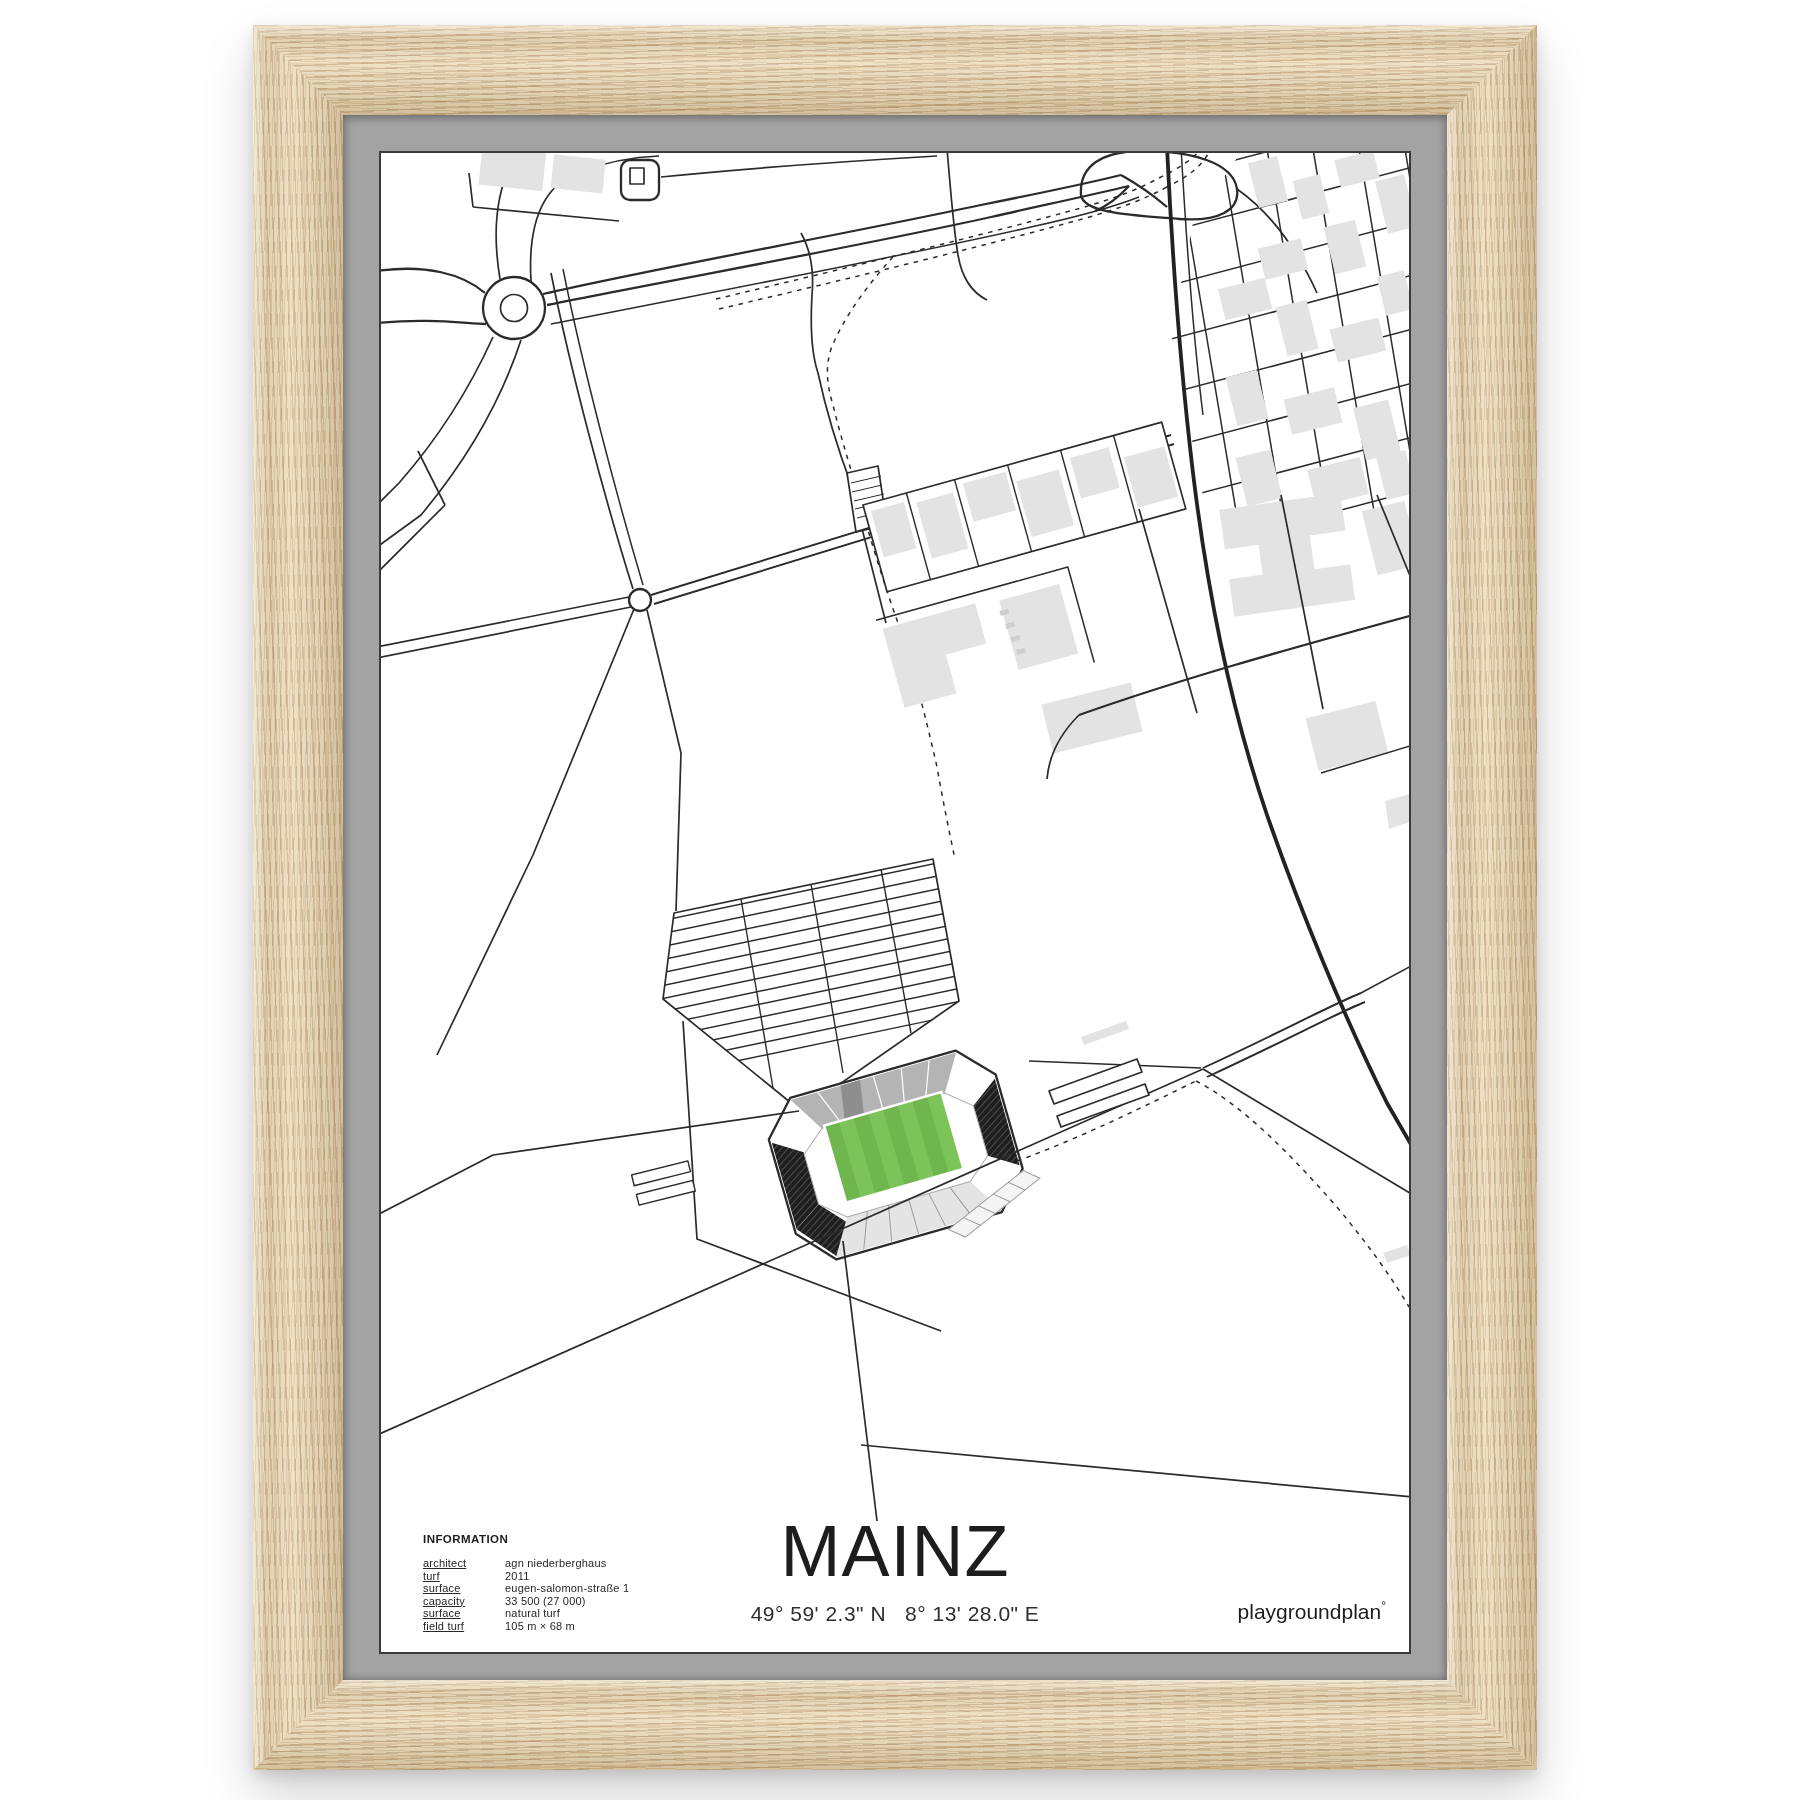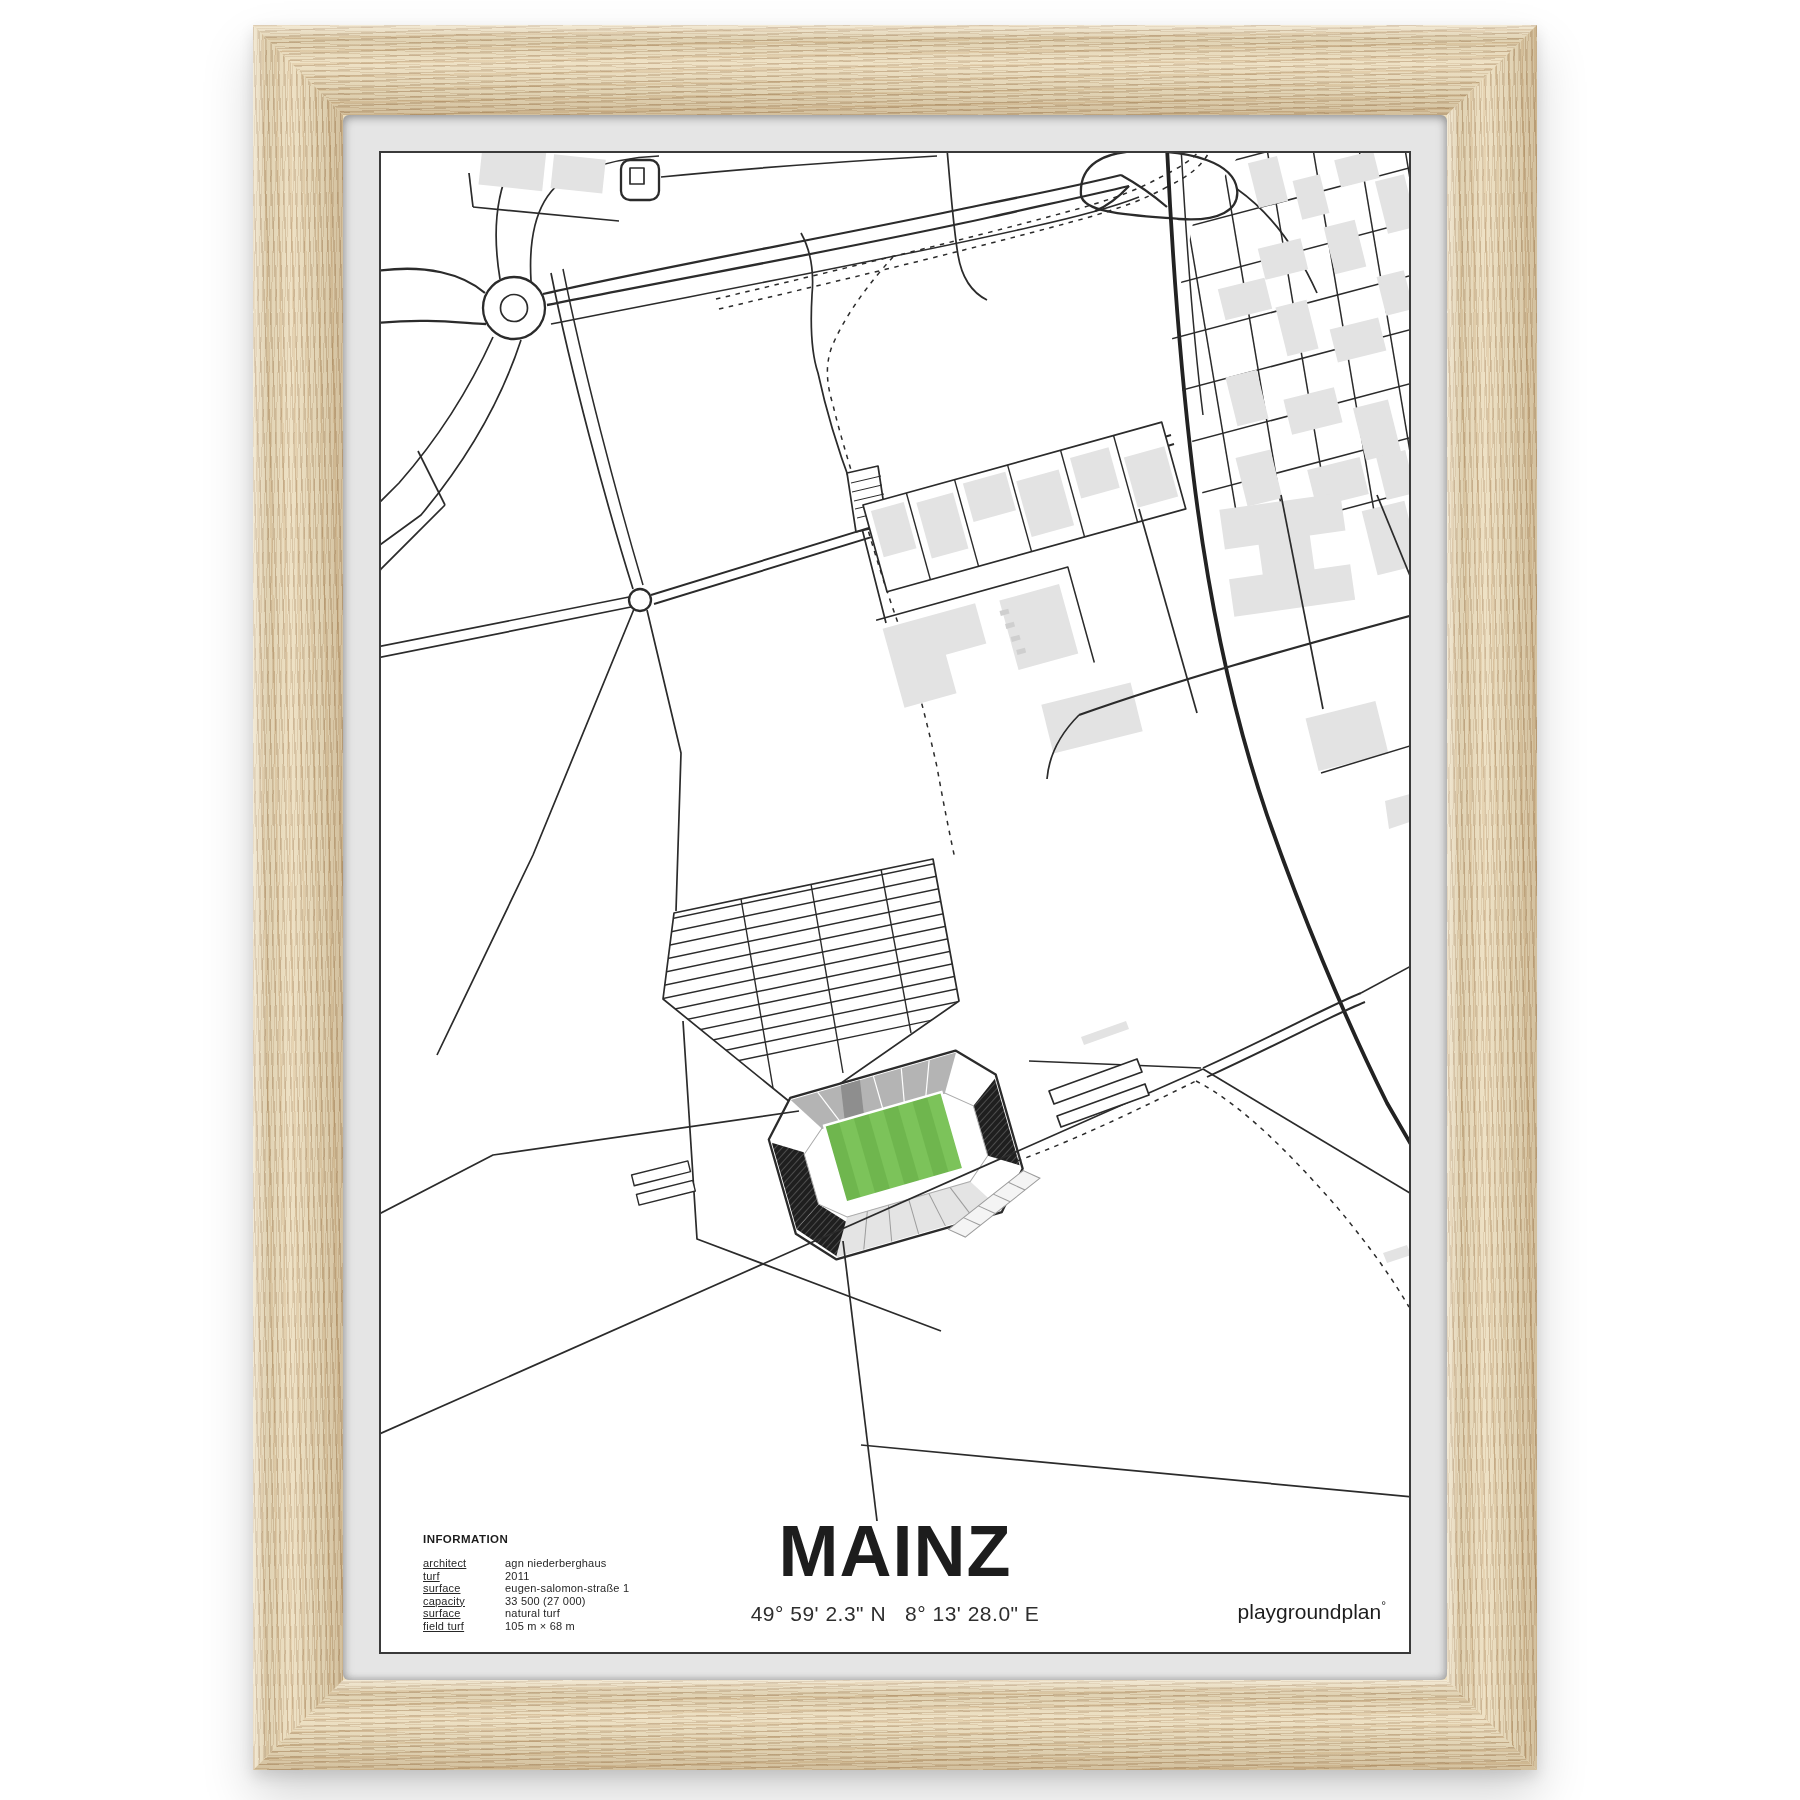--- a/index.html
+++ b/index.html
@@ -21,33 +21,33 @@
       repeating-linear-gradient(89deg, rgba(219,192,149,.55) 0 2px, rgba(0,0,0,0) 2px 13px);}
   .wood.top{left:0;top:0;width:100%;height:90px;
       clip-path:polygon(0 0,100% 0,calc(100% - 90px) 100%,90px 100%);}
   .wood.bottom{left:0;bottom:0;width:100%;height:90px;
       clip-path:polygon(90px 0,calc(100% - 90px) 0,100% 100%,0 100%);}
   .wood.left{left:0;top:0;width:90px;height:100%;
       clip-path:polygon(0 0,100% 90px,100% calc(100% - 90px),0 100%);}
   .wood.right{right:0;top:0;width:90px;height:100%;
       clip-path:polygon(0 90px,100% 0,100% 100%,0 calc(100% - 90px));}
   
-  .opening{position:absolute;left:90px;top:90px;right:90px;bottom:90px;background:#e5e5e5;
+  .opening{position:absolute;left:90px;top:90px;right:90px;bottom:90px;background:#a3a3a3;
       box-shadow:inset 0 4px 9px rgba(0,0,0,.20),inset 0 -2px 6px rgba(0,0,0,.09),
-                 inset 4px 0 8px rgba(0,0,0,.10),inset -4px 0 8px rgba(0,0,0,.10);border-radius:6px;}
+                 inset 4px 0 8px rgba(0,0,0,.10),inset -4px 0 8px rgba(0,0,0,.10);}
   .map-rect{position:absolute;left:36px;top:36px;right:36px;bottom:26px;
       border:2px solid #3a3a3a;background:#ffffff;overflow:hidden;}
   .map-rect svg{position:absolute;left:0;top:0;width:100%;height:100%;}
   
   .info{position:absolute;left:42px;top:1380px;color:#1c1c1c;}
   .info-heading{font-size:11.5px;font-weight:bold;letter-spacing:.45px;margin:0 0 12px 0;}
   .info-row{display:flex;font-size:11px;line-height:12.6px;letter-spacing:.2px;color:#262626;}
   .info-row .lbl{width:82px;flex:0 0 82px;text-decoration:underline;}
   .title-block{position:absolute;left:0;right:0;top:1362px;text-align:center;color:#1d1d1d;}
-  .poster-title{margin:0;font-size:72px;line-height:1;font-weight:bold;letter-spacing:1px;}
+  .poster-title{margin:0;font-size:72px;line-height:1;font-weight:normal;letter-spacing:1px;}
   .poster-coords{margin:15px 0 0 0;font-size:21px;letter-spacing:.5px;color:#2e2e2e;}
   .brand{position:absolute;right:23px;top:1446px;font-size:21px;font-weight:normal;color:#1d1d1d;}
   .brand .deg{font-size:12px;vertical-align:9px;}
   
   .ln{fill:none;stroke:#2b2b2b;stroke-width:1.7;stroke-linejoin:round;}
   .t15{stroke-width:1.5;} .t14{stroke-width:1.4;} .t19{stroke-width:1.9;}
   .ln2{fill:none;stroke:#2b2b2b;stroke-width:2.3;stroke-linejoin:round;}
   .thk{fill:none;stroke:#222;stroke-width:3.8;}
   .dsh{fill:none;stroke:#2b2b2b;stroke-width:1.5;stroke-dasharray:4.5 5.5;}
   .bld{fill:#e3e3e3;stroke:none;}

